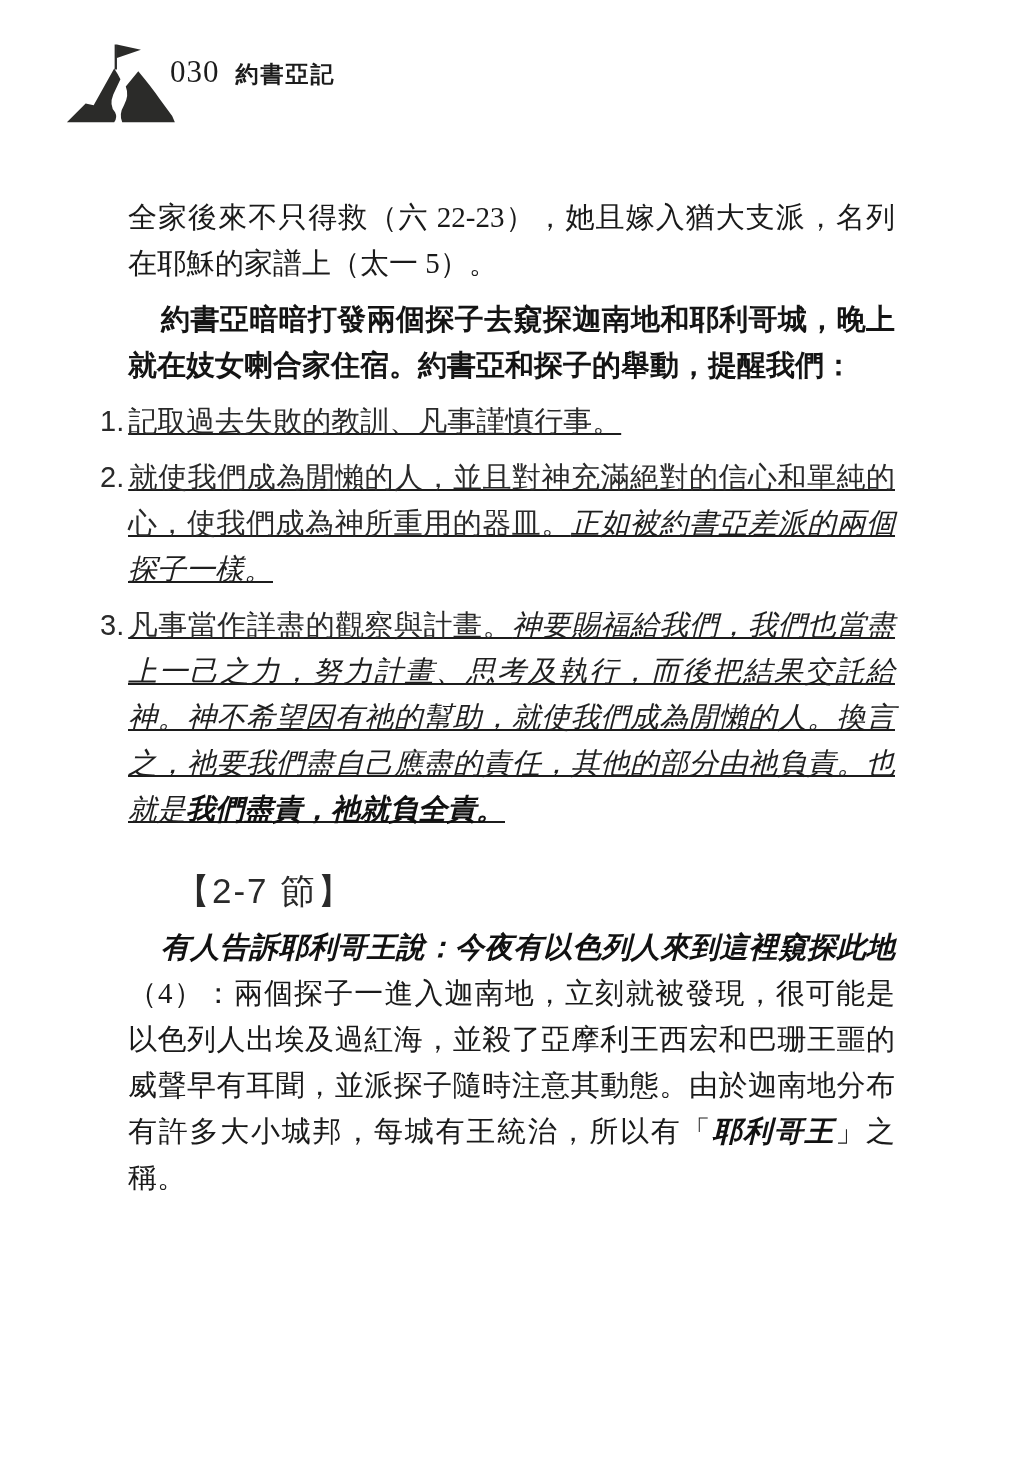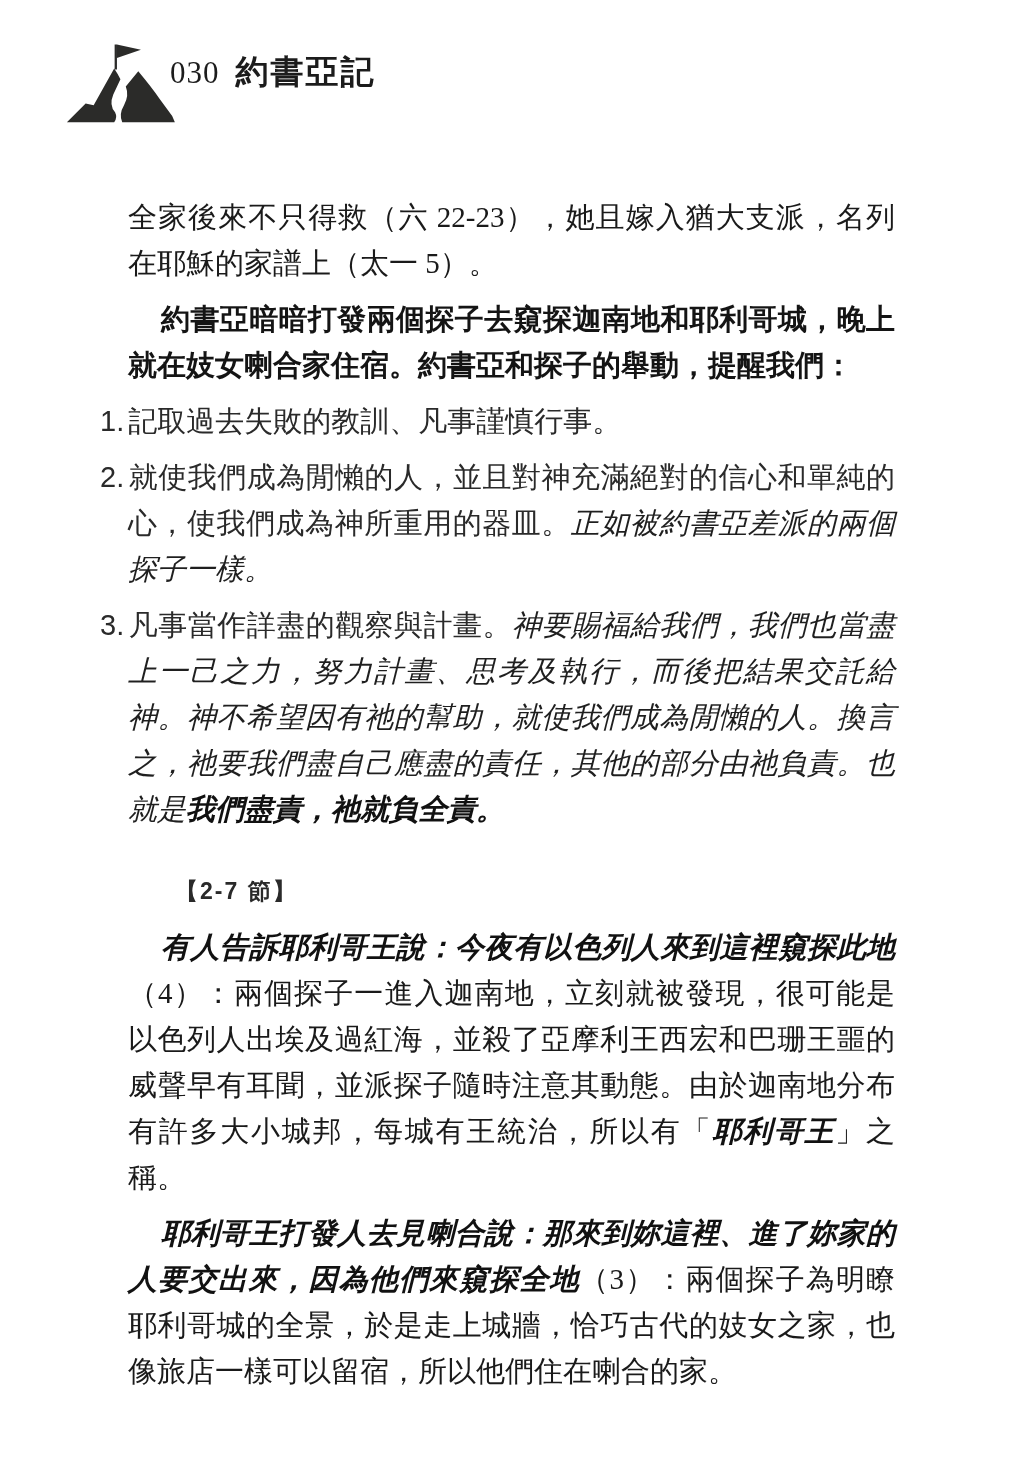--- a/index.html
+++ b/index.html
@@ -33,21 +33,21 @@
     line-height: 40px;
   }
   .pagenum {
     font-family: Liberation Serif, serif;
     font-weight: 400;
     letter-spacing: 1px;
   }
   .booktitle {
     font-family: "Liberation Serif", "DejaVu Serif", serif;
     font-weight: 700;
-    font-size: 33px;
+    font-size: 23px;
     margin-left: 16px;
     letter-spacing: 2px;
   }
 
   
   .content {
     position: absolute;
     top: 184px;
     left: 118px;
     width: 787px;
@@ -87,38 +87,39 @@
     color: #111111;
   }
 
   .p1 { margin-bottom: 48px; }
   .p2 { text-indent: 33px; }
 
   .numbered-list {
     list-style: none;
     margin: 0;
     padding: 0;
+    text-decoration: underline;
   }
   .list-item {
     margin-left: 12px;
     padding-left: 28px;
     text-indent: -28px;
   }
   .list-number {
     display: inline-block;
     min-width: 24px;
     text-indent: 0;
     margin-right: 4px;
   }
 
   .section-heading {
     margin-top: 36px !important;
     margin-left: 57px !important;
-    font-size: 23px;
-    font-weight: 700;
+    font-size: 35px;
+    font-weight: 400;
     line-height: 46px;
     letter-spacing: 2px;
   }
   .verse-para { text-indent: 33px; }
 </style>
 </head>
 <body>
 
 <div class="page">
 
@@ -147,16 +148,15 @@
     <ol class="numbered-list">
       <li class="list-item"><span class="sans list-number">1.</span><span class="sans">記取過去失敗的教訓、凡事謹慎行事。</span></li>
       <li class="list-item"><span class="sans list-number">2.</span><span class="sans">就使我們成為閒懶的人，並且對神充滿絕對的信心和單純的心，使我們成為神所重用的器皿。</span><span class="kai">正如被約書亞差派的兩個探子一樣。</span></li>
       <li class="list-item"><span class="sans list-number">3.</span><span class="sans">凡事當作詳盡的觀察與計畫。</span><span class="kai">神要賜福給我們，我們也當盡上一己之力，努力計畫、思考及執行，而後把結果交託給神。神不希望因有祂的幫助，就使我們成為閒懶的人。換言之，祂要我們盡自己應盡的責任，其他的部分由祂負責。也就是</span><span class="kai-bold">我們盡責，祂就負全責。</span></li>
     </ol>
 
     <h2 class="section-heading sans">【2-7 節】</h2>
 
     <p class="verse-para"><span class="kai-bold">有人告訴耶利哥王說：今夜有以色列人來到這裡窺探此地</span><span class="ming">（4）：兩個探子一進入迦南地，立刻就被發現，很可能是以色列人出埃及過紅海，並殺了亞摩利王西宏和巴珊王噩的威聲早有耳聞，並派探子隨時注意其動態。由於迦南地分布有許多大小城邦，每城有王統治，所以有「</span><span class="kai-bold">耶利哥王</span><span class="ming">」之稱。</span></p>
 
-    <p class="verse-para"><span class="kai-bold">耶利哥王打發人去見喇合說：那來到妳這裡、進了妳家的人要交出來，因為他們來窺探全地</span><span class="ming">（3）：兩個探子為明瞭耶利哥城的全景，於是走上城牆，恰巧古代的妓女之家，也像旅店一樣可以留宿，所以他們住在喇合的家。</span></p>
 
   </main>
 </div>
 
 </body></html>

